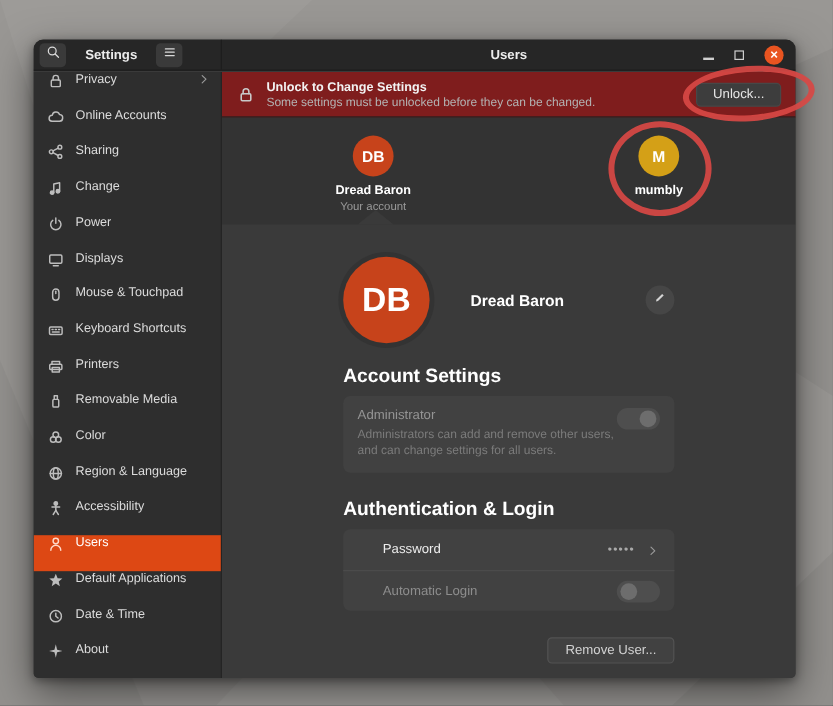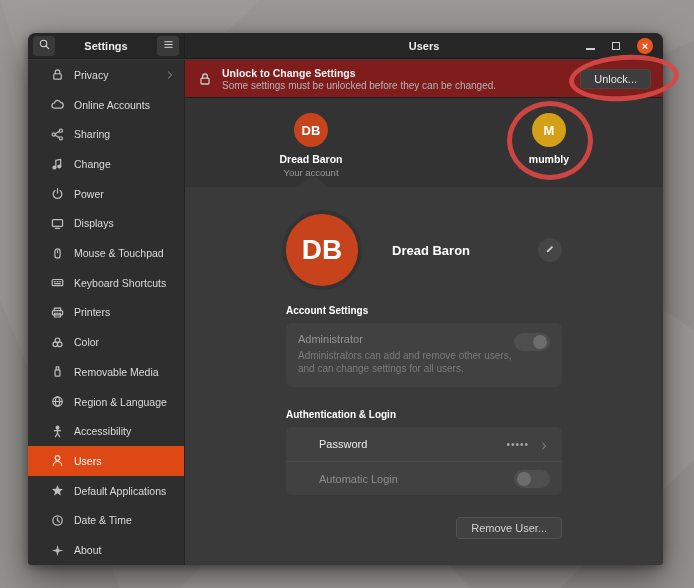--- a/index.html
+++ b/index.html
@@ -9,38 +9,38 @@
   .desktop-art { position:absolute; inset:0; }
 
   
   .window { position:absolute; left:28px; top:33px; width:635px; height:532px;
     background:#3a3a3a; border-radius:8px 8px 4px 4px;
     box-shadow:0 12px 34px rgba(0,0,0,.5), 0 2px 8px rgba(0,0,0,.35); overflow:hidden; }
 
   
   .titlebar { position:absolute; top:0; left:0; right:0; height:26px; background:#262626;
     border-bottom:1px solid #1d1d1d; display:flex; }
-  .tb-left { width:157px; display:flex; align-items:center; justify-content:space-between;
-    padding:0 5px; border-right:1px solid #1d1d1d; }
+  .tb-left { width:157px; display:flex; align-items:center; 
+    padding:0 5px; border-right:1px solid #1d1d1d;gap:16px; }
   .tb-btn { width:22px; height:20px; background:#3a3a3a; border-radius:4px; color:#d9d9d9;
     display:flex; align-items:center; justify-content:center; }
   .tb-btn svg { width:13px; height:13px; }
   .tb-title { color:#ececec; font-size:11px; font-weight:bold; }
   .tb-right { flex:1; position:relative; display:flex; align-items:center; justify-content:center; }
   .win-controls { position:absolute; right:10px; top:0; height:26px; display:flex; align-items:center; gap:17px; }
   .wc { display:flex; align-items:center; justify-content:center; color:#cfcfcf; }
   .wc-min { width:9px; height:1.5px; background:#cfcfcf; margin-top:6px; }
   .wc-max { width:8px; height:8px; border:1.4px solid #cfcfcf; }
   .wc-close { width:16px; height:16px; border-radius:50%; background:#e95420; color:#fff;
     font-size:11px; line-height:15px; text-align:center; font-weight:bold; }
 
   
   .sidebar { position:absolute; top:27px; left:0; width:157px; bottom:0; background:#2e2e2e;
     border-right:1px solid #242424; display:flex; flex-direction:column; }
-  .side-item { flex:1; display:flex; align-items:center; gap:9px; padding:0 8px 0 22px;
+  .side-item { flex:1; display:flex; align-items:flex-start; gap:9px; padding:0 8px 0 11px;
     color:#dcdcdc; font-size:10.5px; position:relative; cursor:default; }
   .side-item .ic { width:15px; height:15px; color:#bdbdbd; flex:0 0 15px; display:flex; }
   .side-item .ic svg { width:15px; height:15px; }
   .side-item.selected { background:#dd4814; color:#fff; }
   .side-item.selected .ic { color:#ffd9c9; }
   .side-item .chev { margin-left:auto; color:#9a9a9a; width:12px; height:12px; }
   .side-item .chev svg { width:12px; height:12px; }
 
   
   .main { position:absolute; top:27px; left:157px; right:0; bottom:0; display:flex; flex-direction:column; }
@@ -67,21 +67,21 @@
   
   .panel { flex:1; background:#3a3a3a; overflow:hidden; }
   .panel-content { width:276px; margin:0 auto; padding-top:27px; }
   .detail-row { display:flex; align-items:center; }
   .detail-row .avatar { width:72px; height:72px; font-size:28px; box-shadow:0 0 0 4px #333; }
   .detail-name { color:#fff; font-size:13px; font-weight:bold; margin-left:34px; }
   .edit-btn { margin-left:auto; width:24px; height:24px; border-radius:50%; background:#464646;
     color:#d4d4d4; display:flex; align-items:center; justify-content:center; }
   .edit-btn svg { width:12px; height:12px; }
 
-  .section-h { color:#fff; font-size:10px; font-weight:bold; }
+  .section-h { color:#fff; font-size:16px; font-weight:bold; }
   .h1 { margin-top:19px; }
   .h2 { margin-top:22px; }
   .card { background:#414141; border-radius:6px; margin-top:7px; }
 
   .admin-card { padding:10px 12px 12px; position:relative; }
   .admin-label { color:#949494; font-size:11px; }
   .admin-desc { color:#7b7b7b; font-size:10px; line-height:1.3; margin-top:4px; width:232px; }
 
   .toggle { width:36px; height:18px; border-radius:9px; background:#4e4e4e; position:relative; flex:0 0 36px; }
   .toggle .knob { position:absolute; top:2px; width:14px; height:14px; border-radius:50%; background:#6d6d6d; left:3px; }
@@ -241,35 +241,35 @@
             <path d="M4.6 6 V3.4 h6.8 V6"></path>
             <rect x="2.6" y="6" width="10.8" height="4.6" rx="1"></rect>
             <rect x="4.8" y="8.8" width="6.4" height="4"></rect>
           </svg>
         </span>
         <span>Printers</span>
       </div>
       <div class="side-item">
         <span class="ic">
           <svg viewBox="0 0 16 16" fill="none" stroke="currentColor" stroke-width="1.3" stroke-linecap="round" stroke-linejoin="round">
+            <rect x="5.4" y="6.2" width="5.2" height="6.8" rx="1"></rect>
+            <path d="M6.6 6.2 V3 h2.8 v3.2"></path>
+          </svg>
+        </span>
+        <span>Removable Media</span>
+      </div>
+      <div class="side-item">
+        <span class="ic">
+          <svg viewBox="0 0 16 16" fill="none" stroke="currentColor" stroke-width="1.3" stroke-linecap="round" stroke-linejoin="round">
             <circle cx="8" cy="5.7" r="2.5"></circle>
             <circle cx="5.7" cy="9.9" r="2.5"></circle>
             <circle cx="10.3" cy="9.9" r="2.5"></circle>
           </svg>
         </span>
         <span>Color</span>
-      </div>
-      <div class="side-item">
-        <span class="ic">
-          <svg viewBox="0 0 16 16" fill="none" stroke="currentColor" stroke-width="1.3" stroke-linecap="round" stroke-linejoin="round">
-            <rect x="5.4" y="6.2" width="5.2" height="6.8" rx="1"></rect>
-            <path d="M6.6 6.2 V3 h2.8 v3.2"></path>
-          </svg>
-        </span>
-        <span>Removable Media</span>
       </div>
       <div class="side-item">
         <span class="ic">
           <svg viewBox="0 0 16 16" fill="none" stroke="currentColor" stroke-width="1.3" stroke-linecap="round" stroke-linejoin="round">
             <circle cx="8" cy="8" r="5"></circle>
             <ellipse cx="8" cy="8" rx="2.2" ry="5"></ellipse>
             <line x1="3" y1="8" x2="13" y2="8"></line>
           </svg>
         </span>
         <span>Region &amp; Language</span>

